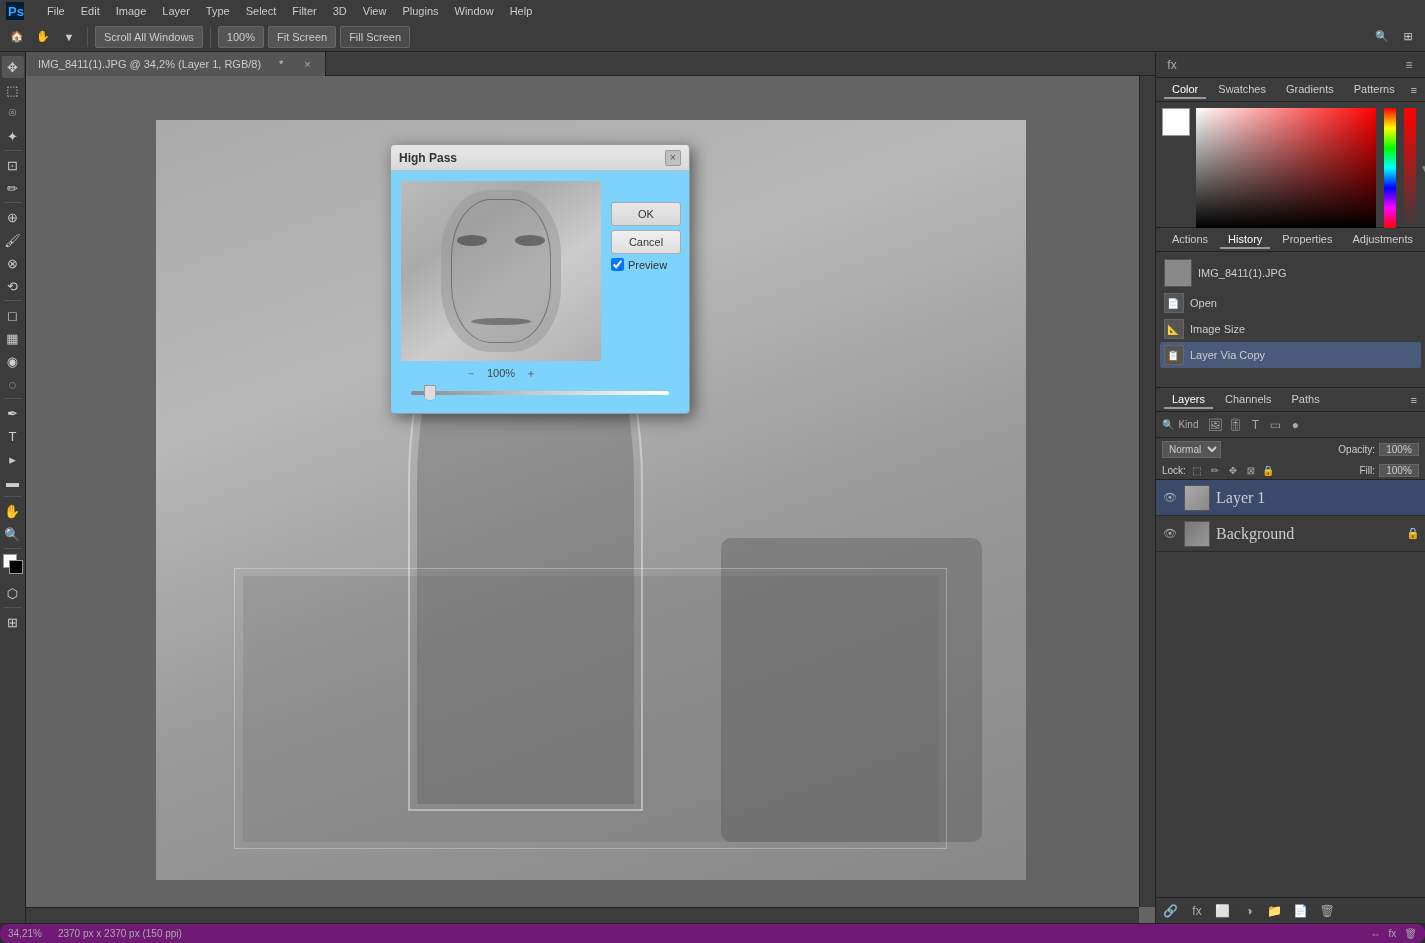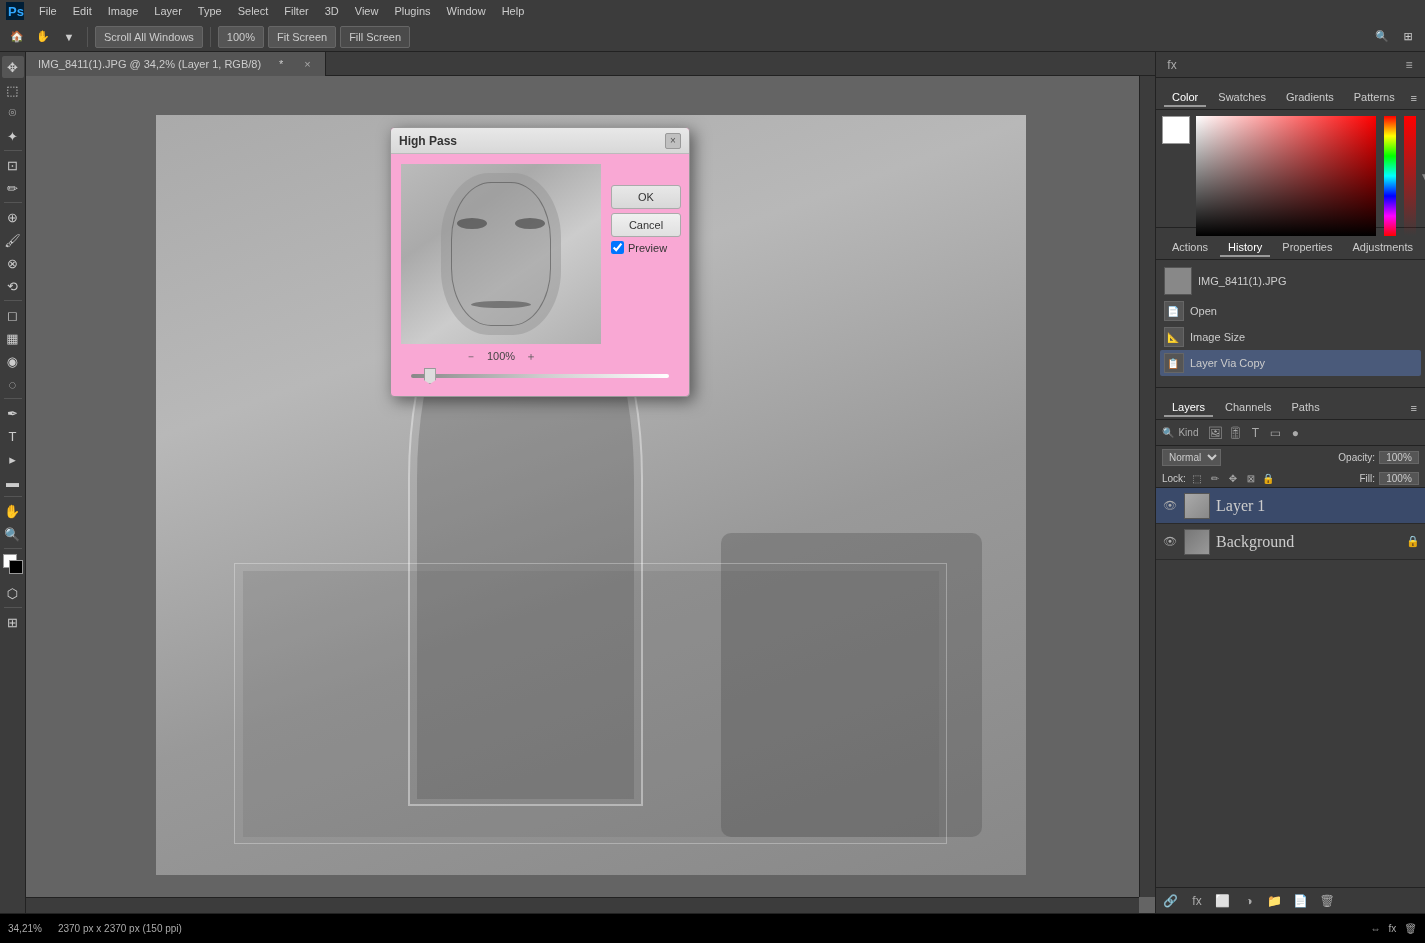--- a/index.html
+++ b/index.html
@@ -1,20 +1,20 @@
 <!DOCTYPE html>
 <html><head>
   <meta charset="utf-8">
   <style>
     * { margin: 0; padding: 0; box-sizing: border-box; }
     body { width: 1425px; height: 943px; background: #2b2b2b; font-family: 'Arial', sans-serif; font-size: 11px; color: #ccc; overflow: hidden; display: flex; flex-direction: column; }
 
     
     .menu-bar { height: 22px; background: #3c3c3c; display: flex; align-items: center; padding: 0 4px; gap: 2px; flex-shrink: 0; }
-    .menu-bar-logo { width: 22px; height: 22px; display: flex; align-items: center; justify-content: center; margin-right: 4px; }
+    .menu-bar-logo { width: 22px; height: 22px; display: flex; align-items: center; justify-content: center; margin-right: 12px; }
     .menu-item { padding: 2px 7px; color: #ccc; cursor: pointer; font-size: 11px; }
 
     
     .options-bar { height: 30px; background: #3c3c3c; border-bottom: 1px solid #222; display: flex; align-items: center; padding: 0 6px; gap: 4px; flex-shrink: 0; }
     .options-btn { height: 22px; padding: 0 8px; background: #555; border: 1px solid #666; color: #ccc; font-size: 11px; cursor: pointer; border-radius: 2px; display: flex; align-items: center; }
     .options-btn.active { background: #4a4a4a; }
     .options-icon { width: 22px; height: 22px; display: flex; align-items: center; justify-content: center; cursor: pointer; }
     .options-separator { width: 1px; height: 20px; background: #555; margin: 0 3px; }
 
     
@@ -33,28 +33,28 @@
     .canvas-area { flex: 1; background: #646464; display: flex; flex-direction: column; overflow: hidden; position: relative; }
     .tab-bar { height: 24px; background: #3c3c3c; display: flex; align-items: center; border-bottom: 1px solid #222; }
     .tab { height: 24px; padding: 0 12px; background: #555; display: flex; align-items: center; gap: 18px; font-size: 11px; color: #ccc; border-right: 1px solid #222; }
     .tab-close { width: 12px; height: 12px; display: flex; align-items: center; justify-content: center; cursor: pointer; color: #aaa; }
     .canvas-container { flex: 1; position: relative; overflow: hidden; display: flex; align-items: center; justify-content: center; }
     .canvas-scroll-v { position: absolute; right: 0; top: 0; bottom: 16px; width: 16px; background: #3c3c3c; border-left: 1px solid #222; }
     .canvas-scroll-h { position: absolute; bottom: 0; left: 0; right: 16px; height: 16px; background: #3c3c3c; border-top: 1px solid #222; }
     .canvas-img-inner { width: 870px; height: 760px; background: linear-gradient(135deg, #888 0%, #999 50%, #777 100%); position: relative; overflow: hidden; }
 
     
-    .status-bar { height: 30px; background: #000000; border-top: 1px solid #222; display: flex; align-items: center; padding: 0 8px; gap: 16px; font-size: 10px; color: #aaa; flex-shrink: 0; }
+    .status-bar { height: 20px; background: #701a75; border-top: 1px solid #222; display: flex; align-items: center; padding: 0 8px; gap: 16px; font-size: 10px; color: #aaa; flex-shrink: 0; border-radius: 8px; }
 
     
     .right-panels { width: 270px; background: #3c3c3c; display: flex; flex-direction: column; border-left: 1px solid #222; flex-shrink: 0; }
 
     
     .panel { border-bottom: 1px solid #222; flex-shrink: 0; }
-    .panel-header { height: 24px; background: #3c3c3c; display: flex; align-items: center; padding: 0 8px; gap: 4px; border-bottom: 1px solid #222; margin-top: 8px; }
+    .panel-header { height: 24px; background: #3c3c3c; display: flex; align-items: center; padding: 0 8px; gap: 4px; border-bottom: 1px solid #222; }
     .panel-tab { padding: 2px 8px; font-size: 11px; color: #ccc; cursor: pointer; border-bottom: 2px solid transparent; }
     .panel-tab.active { color: #fff; border-bottom: 2px solid #999; }
     .panel-options { margin-left: auto; cursor: pointer; }
 
     
     .color-picker { padding: 6px; display: flex; gap: 6px; align-items: flex-start; }
     .color-swatch { width: 28px; height: 28px; background: #fff; border: 1px solid #999; flex-shrink: 0; }
     .color-gradient-container { flex: 1; position: relative; }
     .color-gradient { width: 180px; height: 120px; position: relative; background: linear-gradient(to right, #fff, #f00); overflow: hidden; }
     .color-gradient-dark { position: absolute; top: 0; left: 0; right: 0; bottom: 0; background: linear-gradient(to bottom, transparent, #000); }
@@ -82,21 +82,21 @@
     .layer-item.active { background: #3a4a6a; }
     .layer-eye { width: 16px; height: 16px; display: flex; align-items: center; justify-content: center; cursor: pointer; color: #aaa; }
     .layer-thumb { width: 26px; height: 26px; background: #888; border: 1px solid #555; flex-shrink: 0; }
     .layer-name { flex: 1; font-size: 16px; color: #ccc; font-family: Liberation Serif, serif; }
     .layer-lock { width: 12px; height: 12px; display: flex; align-items: center; justify-content: center; color: #888; }
     .layers-bottom-bar { height: 26px; background: #3a3a3a; border-top: 1px solid #222; display: flex; align-items: center; padding: 0 6px; gap: 8px; }
     .layers-bottom-icon { width: 18px; height: 18px; display: flex; align-items: center; justify-content: center; cursor: pointer; color: #aaa; font-size: 12px; }
 
     
     .modal-overlay { position: fixed; top: 0; left: 0; right: 0; bottom: 0; z-index: 100; pointer-events: none; }
-    .modal { position: absolute; top: 127px; left: 390px; width: 300px; background: #f9a8d4; border: 1px solid #999; border-radius: 4px; box-shadow: 4px 4px 16px rgba(0,0,0,0.5); pointer-events: all; }
+    .modal { position: absolute; top: 144px; left: 390px; width: 300px; background: #7dd3fc; border: 1px solid #999; border-radius: 4px; box-shadow: 4px 4px 16px rgba(0,0,0,0.5); pointer-events: all; }
     .modal-titlebar { height: 26px; background: linear-gradient(to bottom, #e8e8e8, #d8d8d8); border-bottom: 1px solid #bbb; border-radius: 4px 4px 0 0; display: flex; align-items: center; padding: 0 8px; gap: 6px; }
     .modal-title { font-size: 12px; color: #333; flex: 1; font-weight: bold; }
     .modal-close { width: 16px; height: 16px; background: #c0c0c0; border: 1px solid #999; border-radius: 2px; display: flex; align-items: center; justify-content: center; cursor: pointer; font-size: 10px; color: #555; }
     .modal-body { padding: 10px; display: flex; gap: 10px; flex-direction: column; }
     .modal-preview { width: 200px; height: 180px; background: #888; margin: 0 auto; position: relative; overflow: hidden; }
     .modal-zoom { display: flex; align-items: center; justify-content: center; gap: 8px; font-size: 11px; color: #444; margin-top: 4px; }
     .modal-zoom-btn { width: 16px; height: 16px; display: flex; align-items: center; justify-content: center; cursor: pointer; color: #555; }
     .modal-controls { display: flex; flex-direction: column; gap: 8px; }
     .modal-row { display: flex; align-items: center; gap: 6px; font-size: 11px; color: #444; }
     .modal-input { width: 45px; height: 20px; background: #3a6eca; border: 1px solid #1a4aaa; color: #fff; font-size: 11px; text-align: center; padding: 0 4px; outline: none; }

